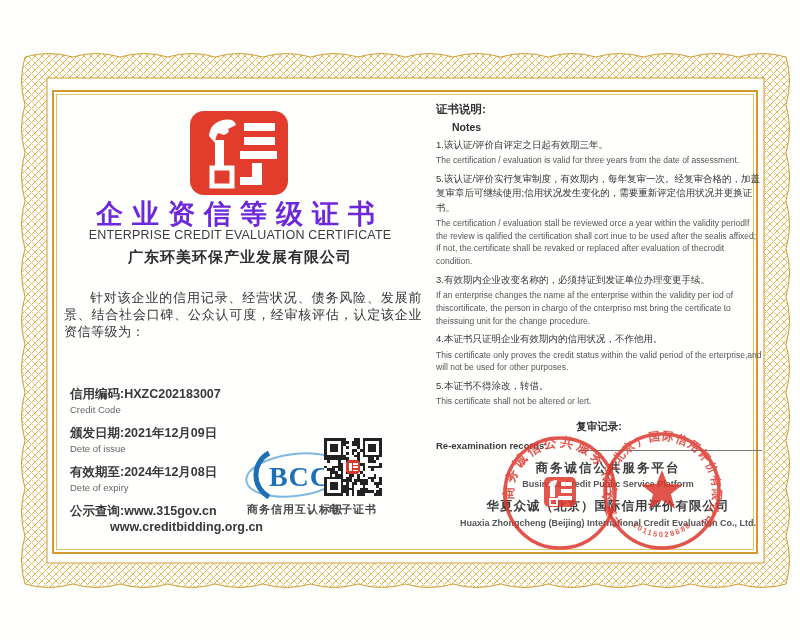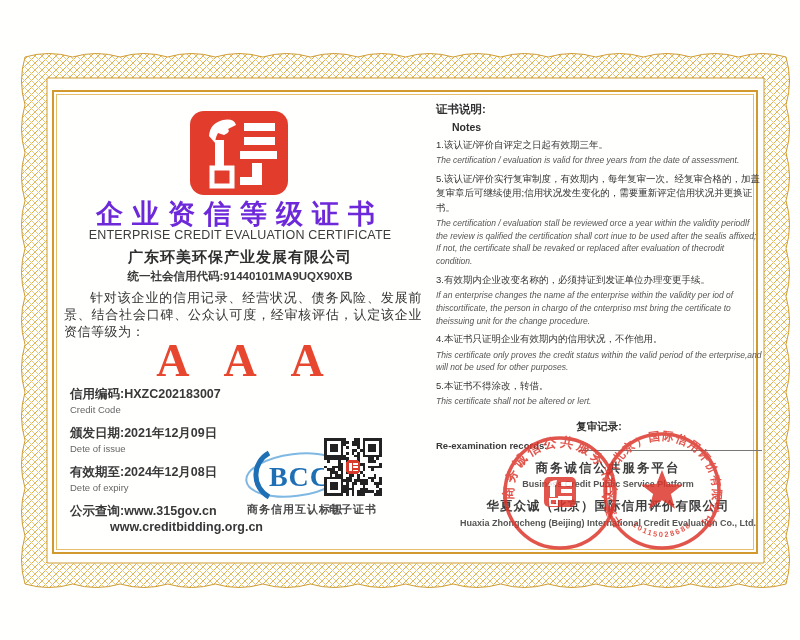--- a/index.html
+++ b/index.html
@@ -31,21 +31,21 @@
   .bcc-caption{position:absolute;left:235px;top:502px;width:120px;text-align:center;
                font-size:11px;font-weight:bold;color:#4a4a4a;letter-spacing:1px;}
   .qr{position:absolute;left:324px;top:438px;}
   .qr-caption{position:absolute;left:322px;top:502px;width:62px;text-align:center;
               font-size:11px;font-weight:bold;color:#4a4a4a;letter-spacing:1px;}
   
   .notes{position:absolute;left:436px;top:102px;width:326px;}
   .notes h3{margin:0;font-size:11.5px;color:#2f2f2f;}
   .notes h4{margin:4px 0 2px 16px;font-size:10.5px;color:#2f2f2f;}
   .note-cn{margin:5px 0 2px 0;font-size:9.5px;color:#333;line-height:1.5;}
-  .note-en{margin:0 0 3px 0;font-size:8.5px;color:#555;line-height:1.5;font-style:italic;}
+  .note-en{margin:0 0 3px 0;font-size:8.5px;color:#555;line-height:1.5;}
   .reexam{margin-top:12px;}
   .reexam .zh{font-size:10.5px;font-weight:bold;color:#2f2f2f;margin:0 0 6px 0;text-align:center;}
   .reexam-row{display:flex;align-items:flex-start;font-size:9.5px;font-weight:bold;color:#3a3a3a;gap:30px;}
   .reexam-row .fill-line{flex:1;border-bottom:1px solid #777;margin-left:2px;height:10px;}
   
   .footer-text{position:absolute;left:452px;top:460px;width:312px;text-align:center;z-index:1;}
   .footer-text .p-cn{font-size:12.5px;font-weight:bold;color:#3d3d3d;letter-spacing:2px;}
   .footer-text .p-en{font-size:9px;font-weight:bold;color:#555;margin-top:2px;}
   .footer-text .a-cn{font-size:12.5px;font-weight:bold;color:#3d3d3d;letter-spacing:1px;margin-top:9px;}
   .footer-text .a-en{font-size:9px;font-weight:bold;color:#555;margin-top:3px;}
@@ -79,23 +79,21 @@
     <rect x="55" y="13" width="31" height="8" fill="#fff"></rect>
     <rect x="55" y="27" width="31" height="8" fill="#fff"></rect>
     <rect x="51" y="41" width="37" height="8" fill="#fff"></rect>
     <rect x="63" y="53" width="10" height="22" fill="#fff"></rect>
     <rect x="51" y="67" width="12" height="8" fill="#fff"></rect>
   </svg>
 
   <div class="title">企业资信等级证书</div>
   <div class="subtitle">ENTERPRISE CREDIT EVALUATION CERTIFICATE</div>
   <div class="company">广东环美环保产业发展有限公司</div>
-  <div class="uscc">统一社会信用代码:91440101MA9UQX90XB</div>
   <div class="para">针对该企业的信用记录、经营状况、债务风险、发展前景、结合社会口碑、公众认可度，经审核评估，认定该企业资信等级为：</div>
-  <div class="rating">AAA</div>
 
   <div class="info">
     <div class="zh">信用编码:HXZC202183007</div>
     <div class="en">Credit Code</div>
     <div class="zh">颁发日期:2021年12月09日</div>
     <div class="en">Dete of issue</div>
     <div class="zh">有效期至:2024年12月08日</div>
     <div class="en">Dete of expiry</div>
     <div class="zh">公示查询:www.315gov.cn</div>
     <div class="zh url2">www.creditbidding.org.cn</div>

